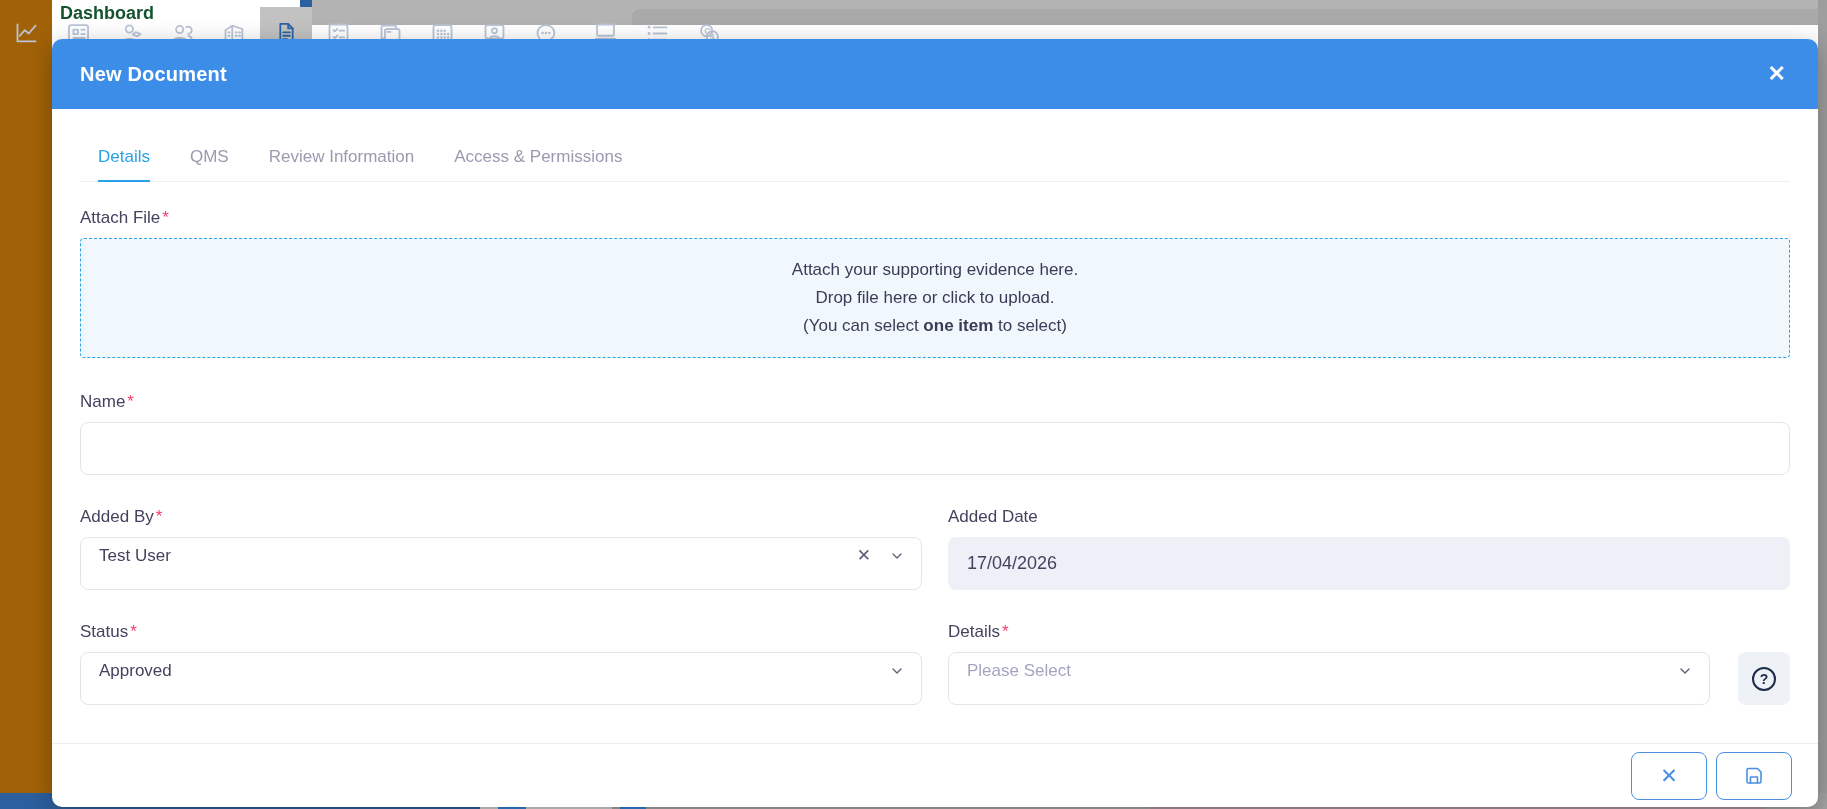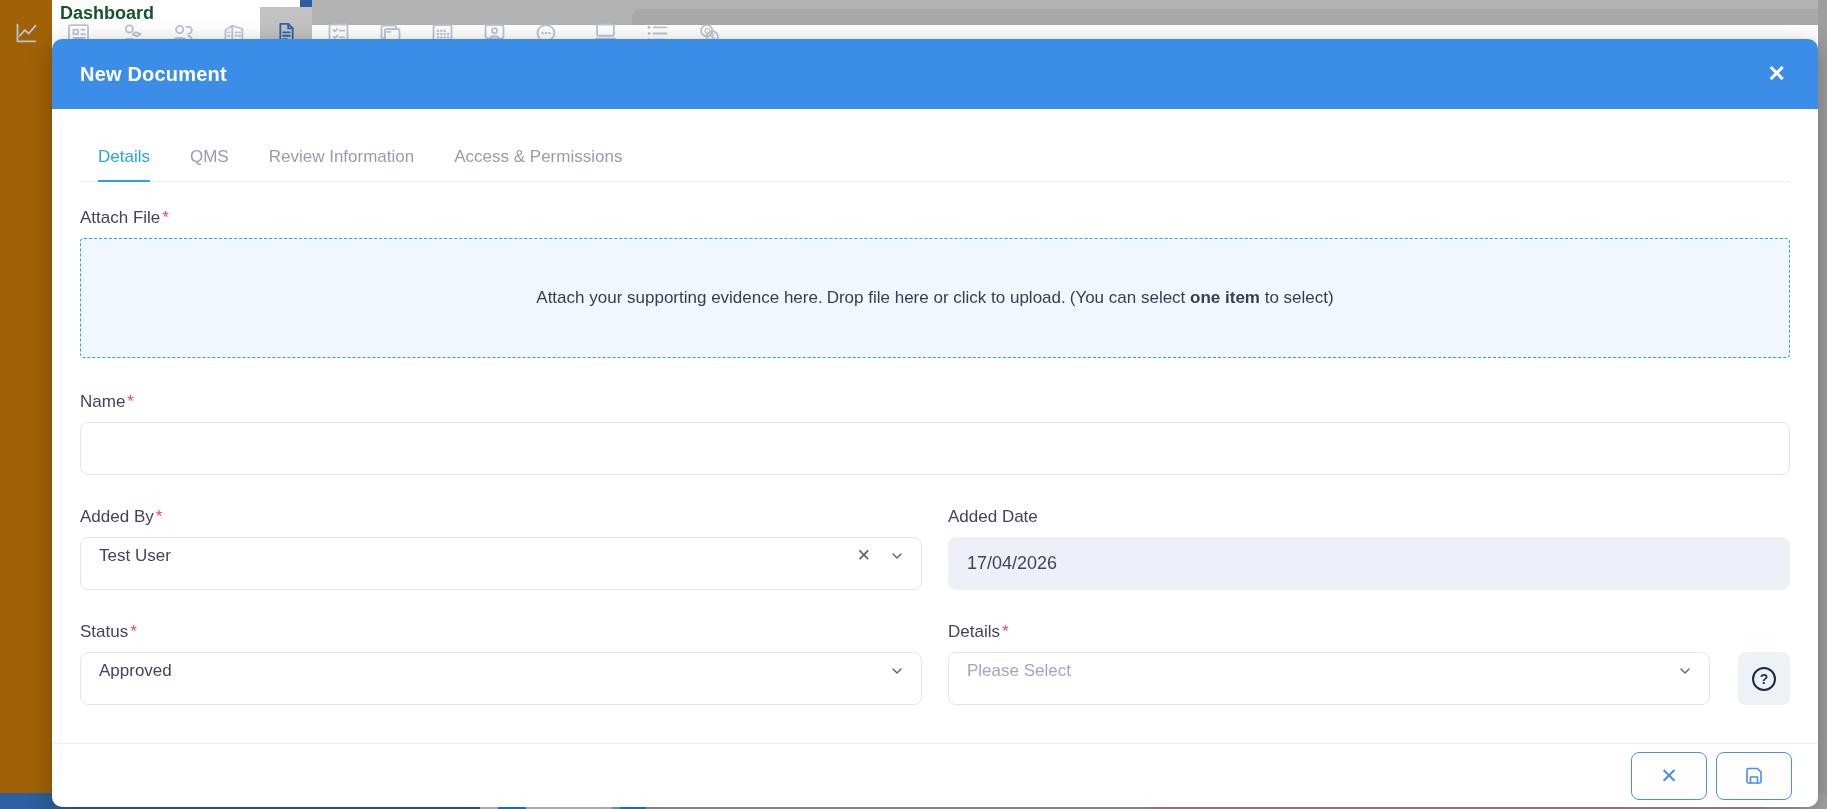--- a/index.html
+++ b/index.html
@@ -63,21 +63,21 @@
   .tab.active { color:#27a2ea; }
   .tab.active::after { content:""; position:absolute; left:18px; right:18px; bottom:-1px;
     height:2px; background:#27a2ea; }
 
   
   .field-label { font-size:17px; color:#44435f; margin-bottom:10px; }
   .req { color:#f43f6d; margin-left:2px; }
 
   .attach-section { margin-top:26px; }
   .attach-box { height:120px; background:#f0f8fd; border:1px dashed #29a3e8;
-    border-radius:4px; display:flex; flex-direction:row; align-items:center;
+    border-radius:4px; display:flex; flex-direction:column; align-items:center;
     justify-content:center; gap:4px; cursor:pointer; }
   .attach-box div { font-size:17px; color:#3c3b56; line-height:1.4; }
 
   .name-section { margin-top:34px; }
   .text-input { width:100%; height:53px; border:1px solid #e2e5ec; border-radius:8px;
     font-size:17px; color:#44435f; padding:0 18px; outline:none;
     font-family:"Liberation Sans", sans-serif; }
 
   .two-col { display:grid; grid-template-columns:1fr 1fr; column-gap:26px; margin-top:32px; }
 

